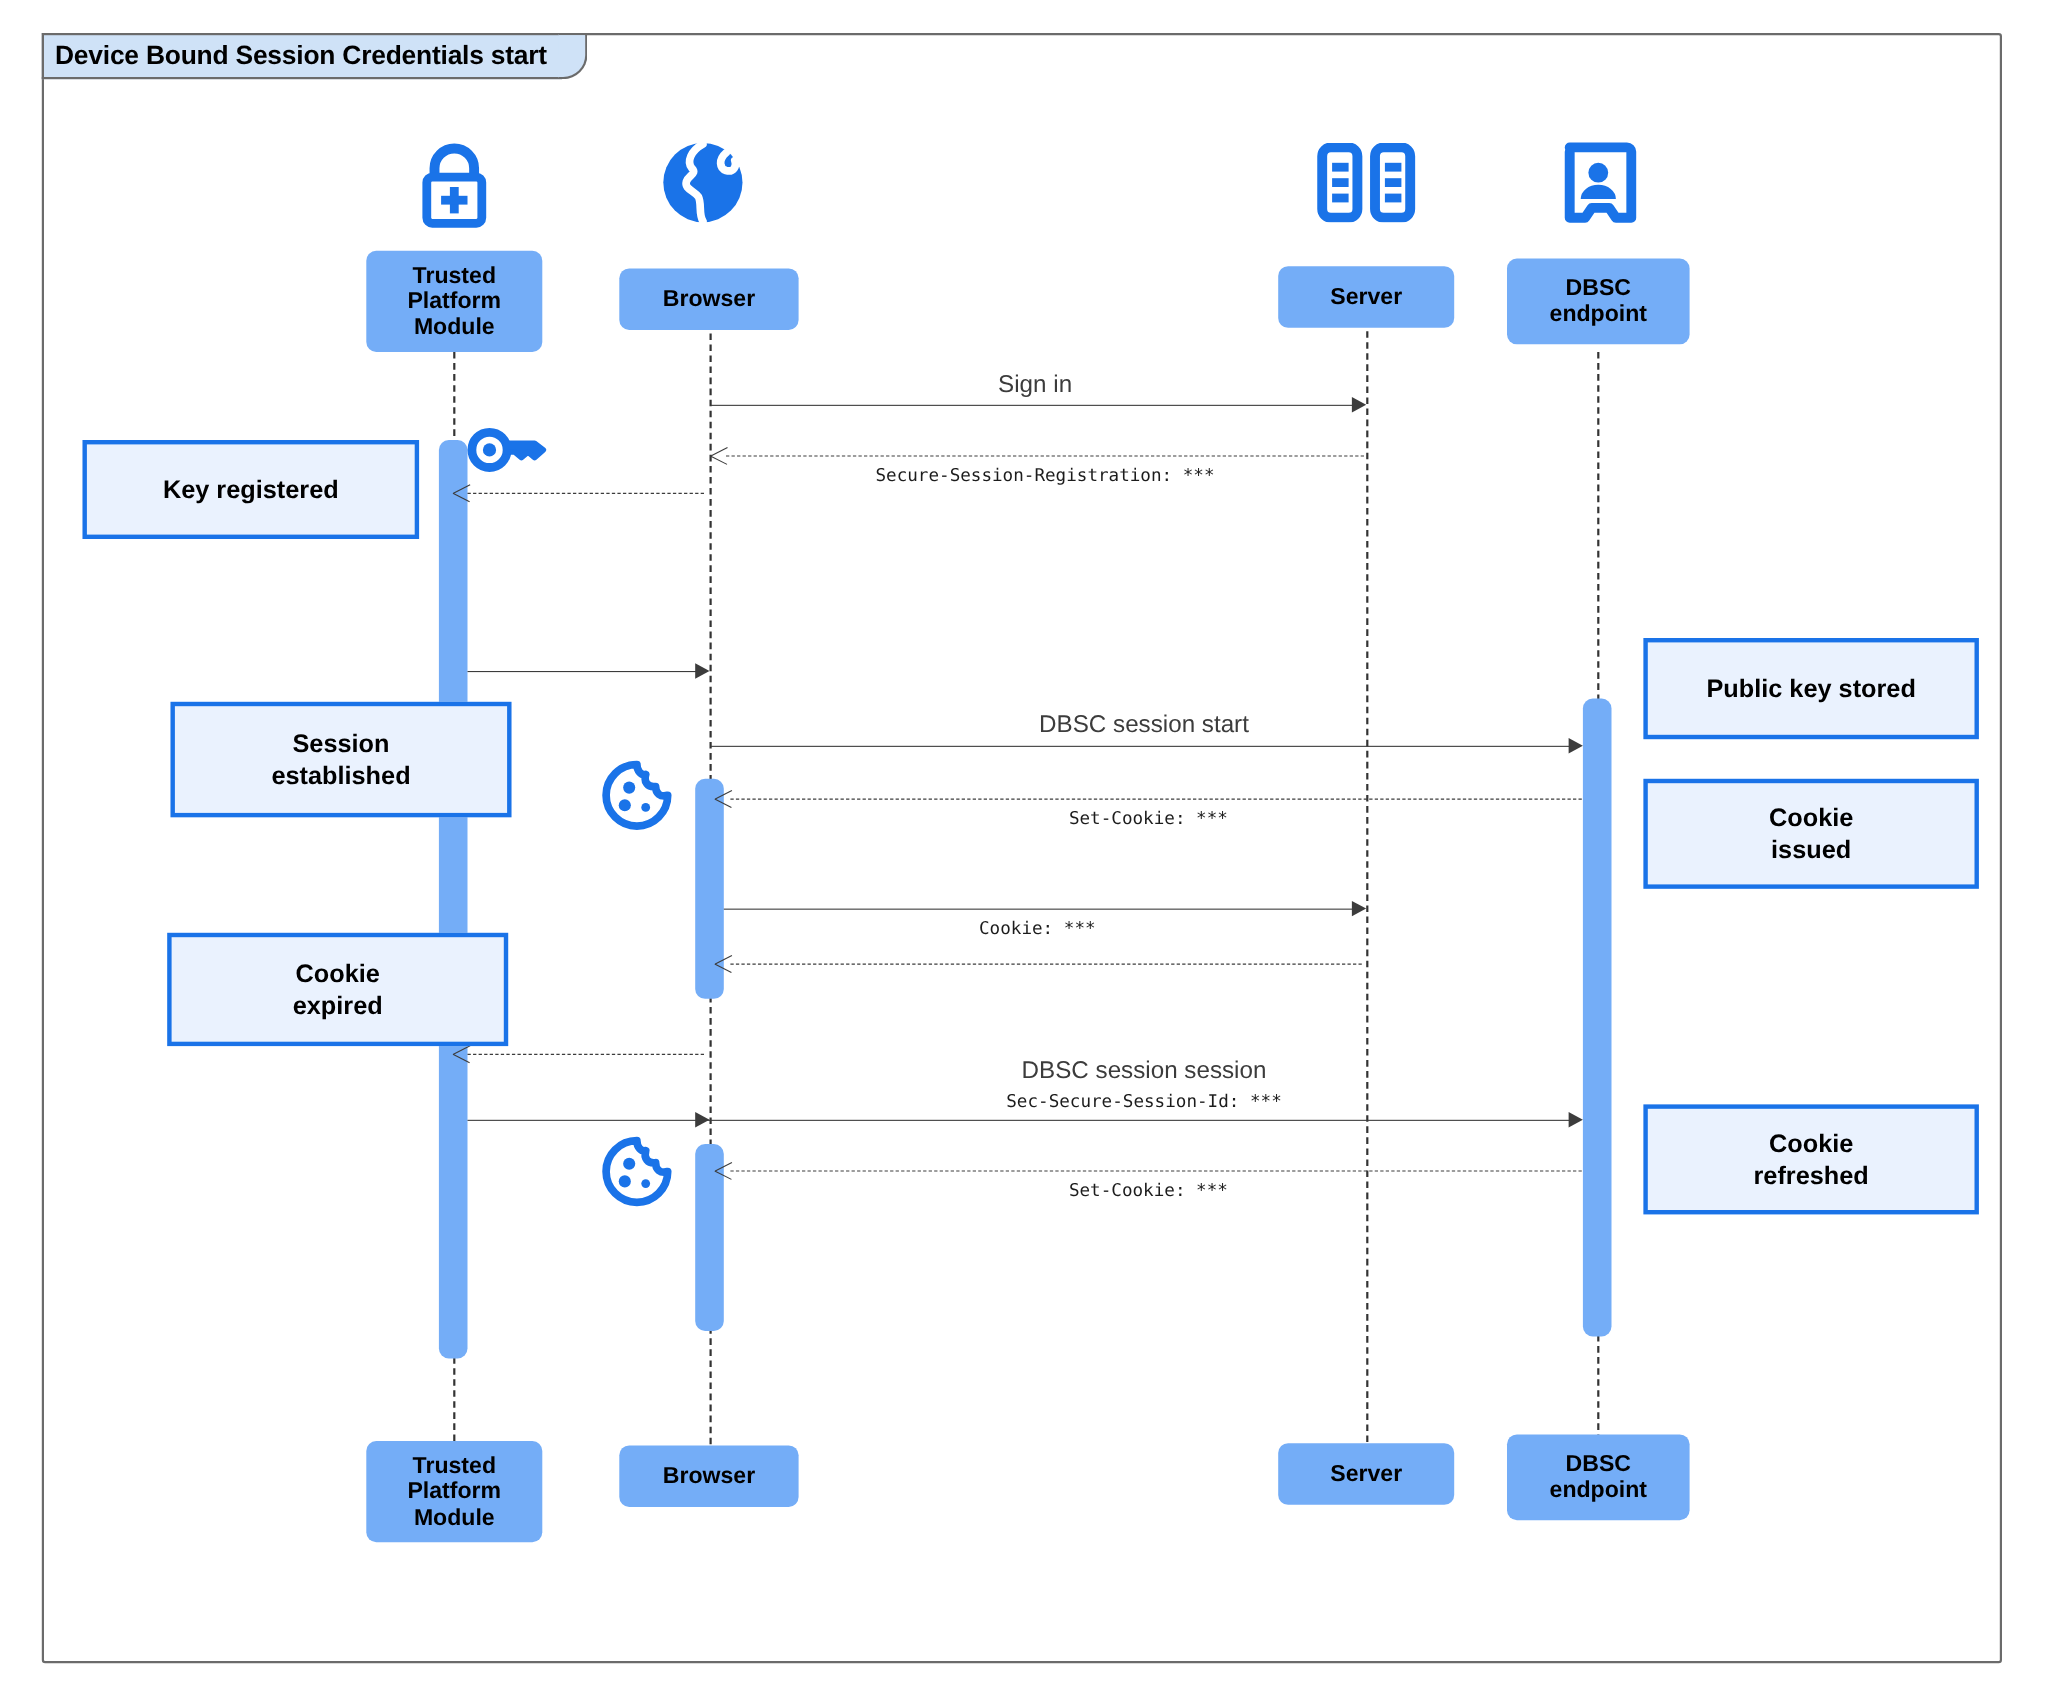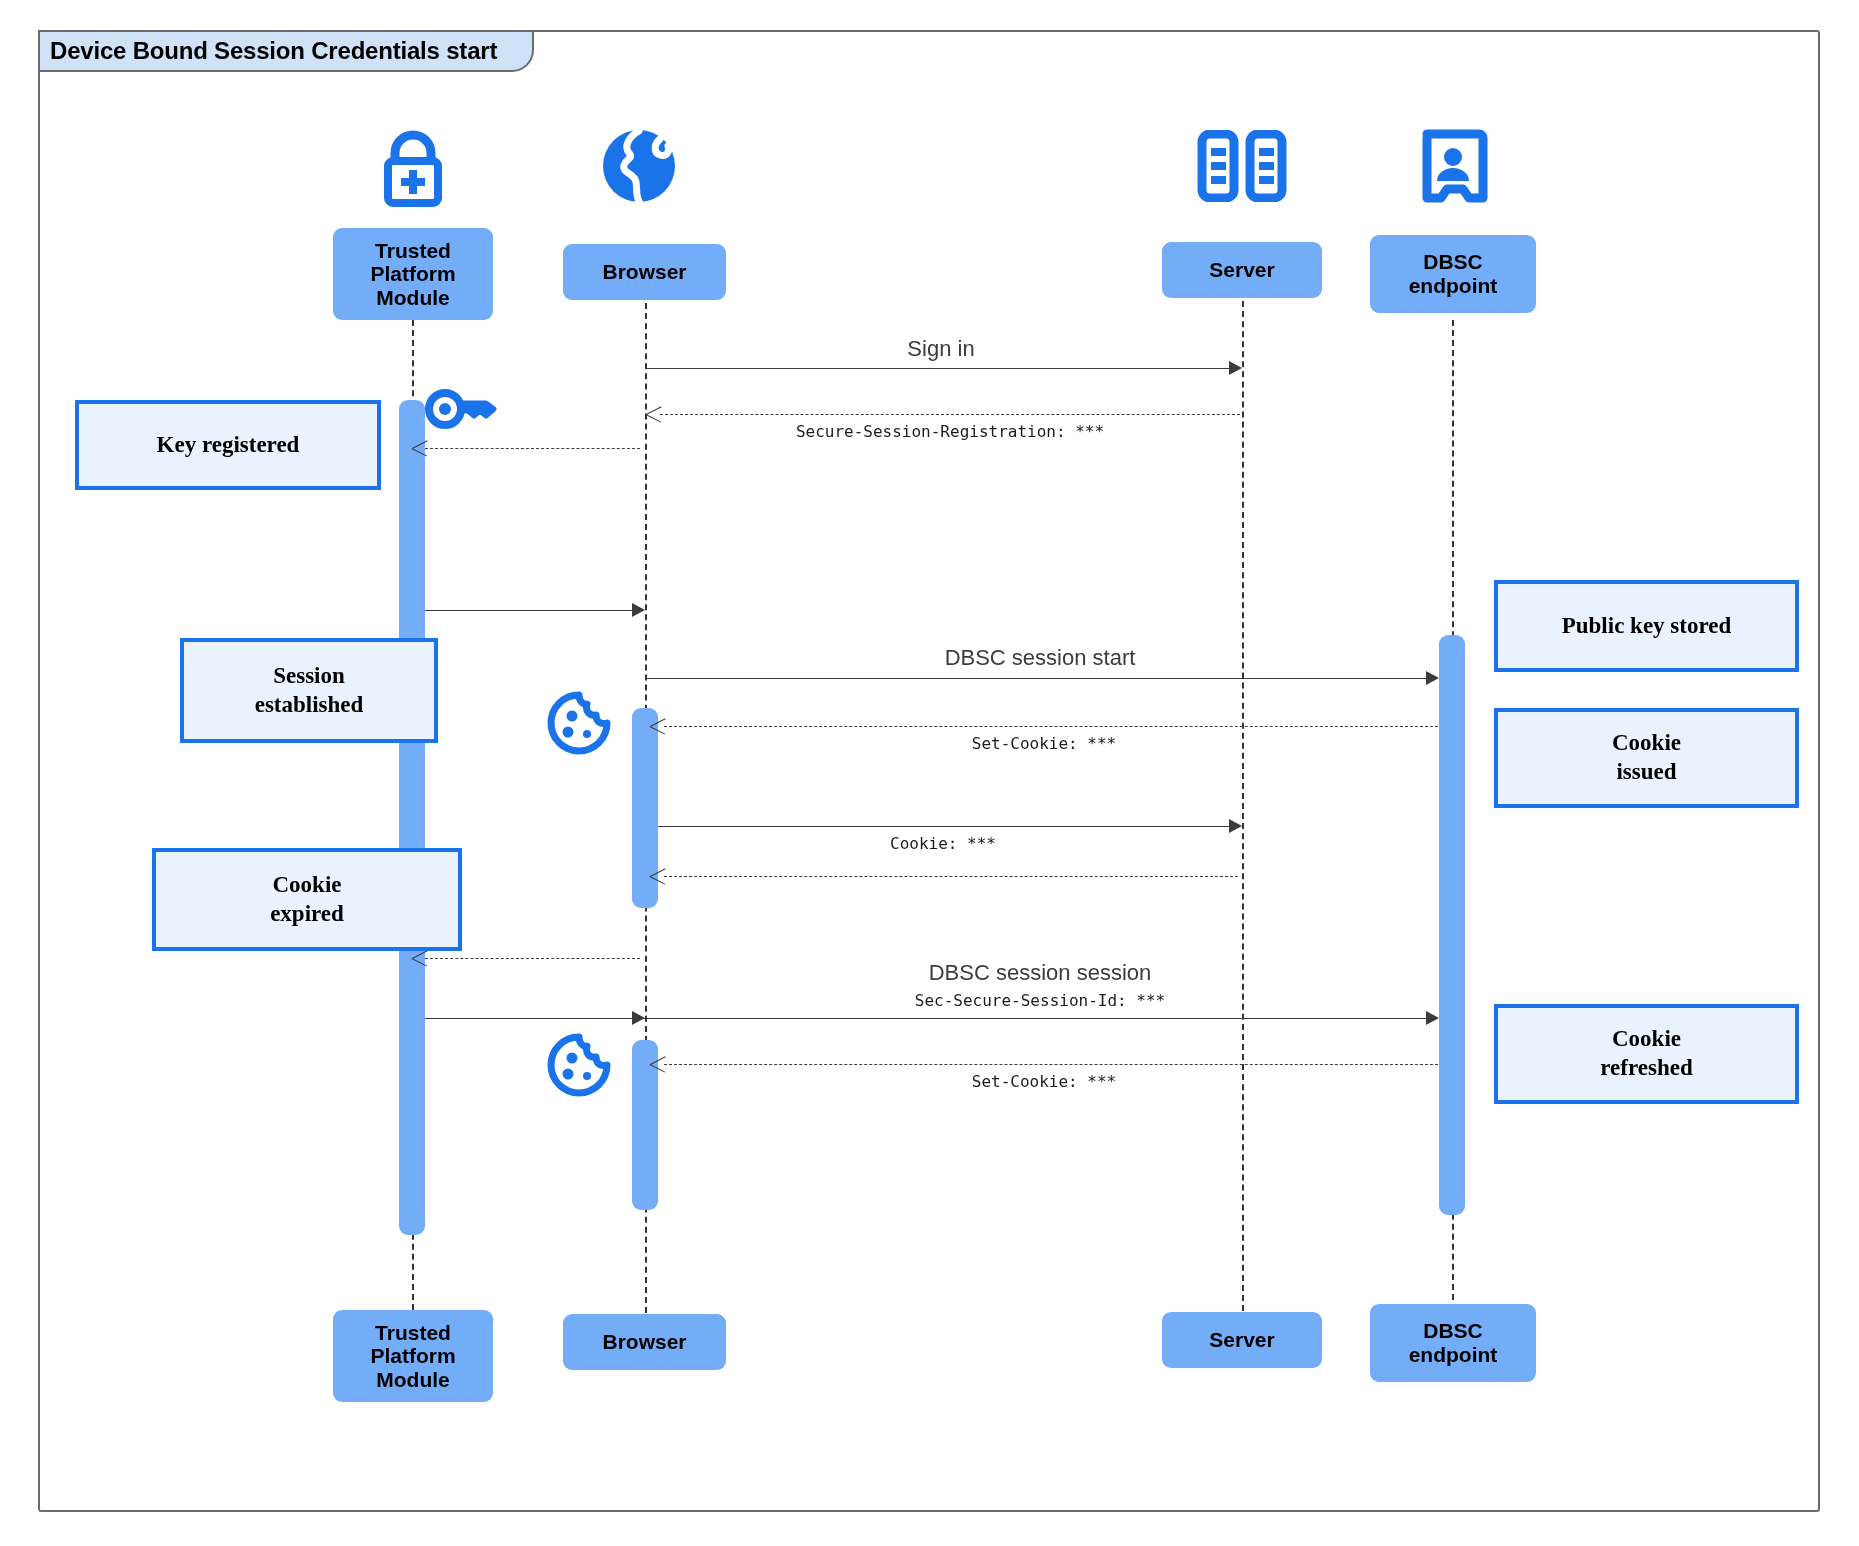--- a/index.html
+++ b/index.html
@@ -28,21 +28,21 @@
   .arrowhead-r{position:absolute;width:0;height:0;border-left:13px solid #3c3c3c;border-top:7px solid transparent;border-bottom:7px solid transparent;}
   .arrowopen-l{position:absolute;width:16px;height:16px;}
   .arrowopen-l:before,.arrowopen-l:after{content:"";position:absolute;left:0;top:8px;width:17px;height:0;border-top:1.6px solid #3c3c3c;transform-origin:0 0;}
   .arrowopen-l:before{transform:rotate(-27deg);}
   .arrowopen-l:after{transform:rotate(27deg);}
   .msglabel{position:absolute;font-size:22px;color:#3c3c3c;white-space:pre;text-align:center;}
   .msglabel.mono{font-family:"DejaVu Sans Mono","Liberation Mono",monospace;font-size:16px;color:#1c1c1c;}
 
   
   .note{position:absolute;background:#eaf2fe;border:4px solid #1a73e8;box-sizing:border-box;display:flex;align-items:center;justify-content:center;
-        text-align:center;font-weight:bold;font-size:23px;color:#000;line-height:1.25;font-family:Liberation Serif, serif;}
+        text-align:center;font-weight:bold;font-size:23px;color:#000;line-height:1.25;}
   svg{display:block;}
 </style>
 </head>
 <body>
 
 <div id="canvas">
 
   <div class="frame"></div>
   <div class="frame-title" id="frameTitle">Device Bound Session Credentials start</div>
   <div class="frame-title-notch" id="frameNotch" style="left: 508px;"></div>
@@ -191,21 +191,21 @@
   <div class="msglabel" style="left:660px;top:960px;width:760px;">DBSC session session</div>
   <div class="msglabel mono" style="left:660px;top:991px;width:760px;">Sec-Secure-Session-Id: ***</div>
 
   <div class="msgline dashed" style="left:664px;top:1064px;width:774px;"></div>
   <div class="arrowopen-l" style="left:650px;top:1056px;"></div>
   <div class="msglabel mono" style="left:664px;top:1072px;width:760px;">Set-Cookie: ***</div>
 
   <div class="note" style="left:75px;top:400px;width:306px;height:90px;">
     <span style="white-space:pre-line">Key registered</span>
   </div>
-  <div class="note" style="left:155px;top:638px;width:258px;height:105px;margin-left:25px;">
+  <div class="note" style="left:155px;top:638px;width:310px;height:105px;">
     <span style="white-space:pre-line">Session
 established</span>
   </div>
   <div class="note" style="left:152px;top:848px;width:310px;height:103px;">
     <span style="white-space:pre-line">Cookie
 expired</span>
   </div>
   <div class="note" style="left:1494px;top:580px;width:305px;height:92px;">
     <span style="white-space:pre-line">Public key stored</span>
   </div>

